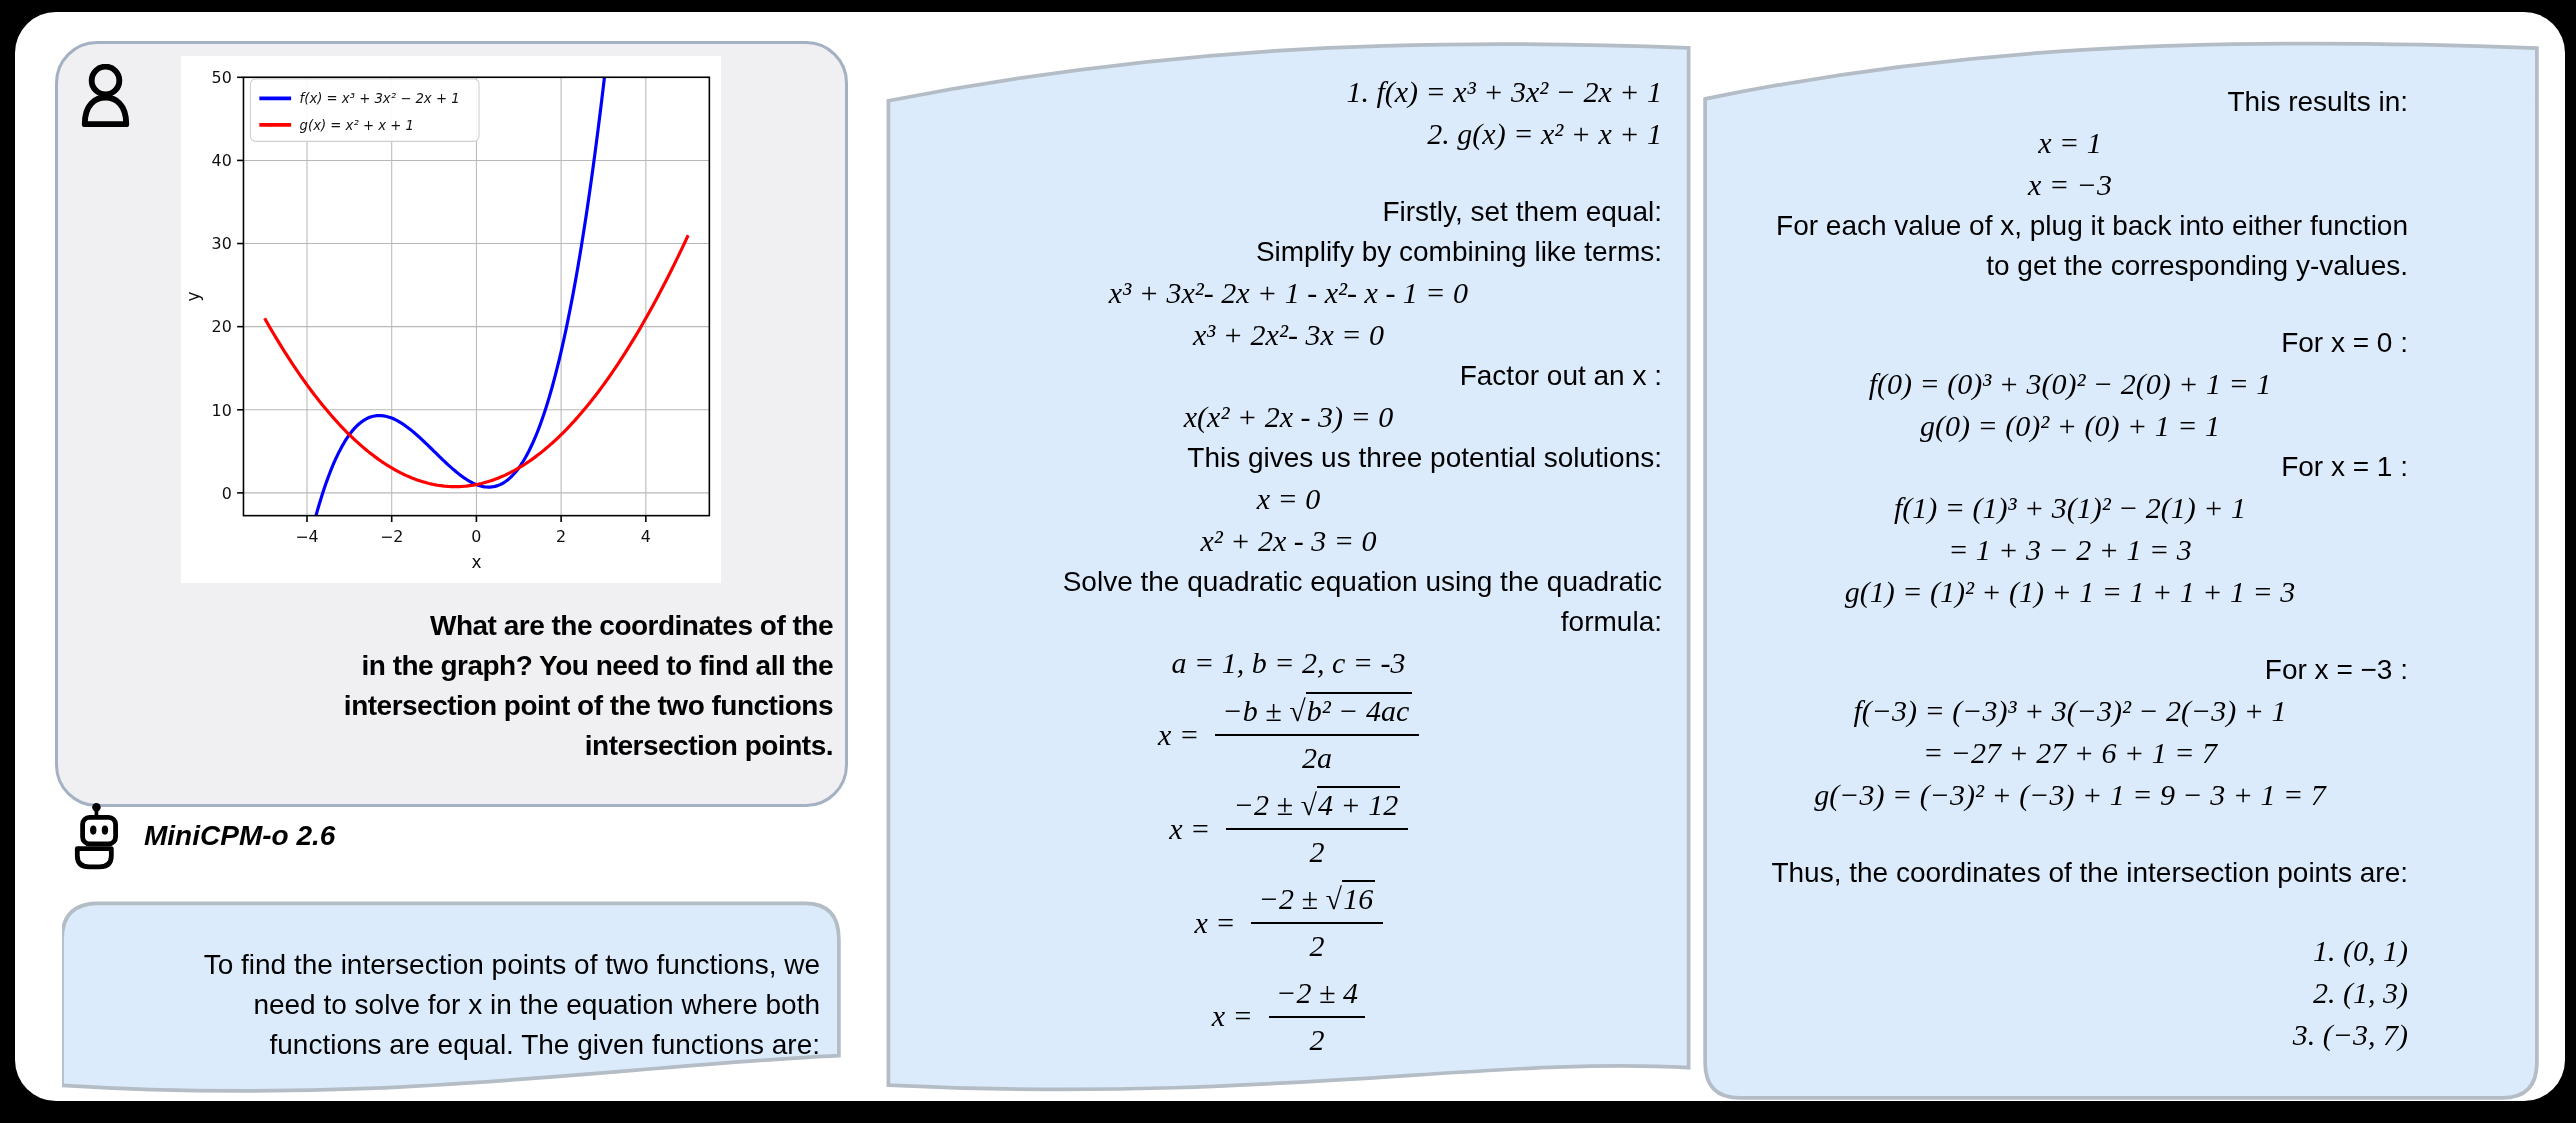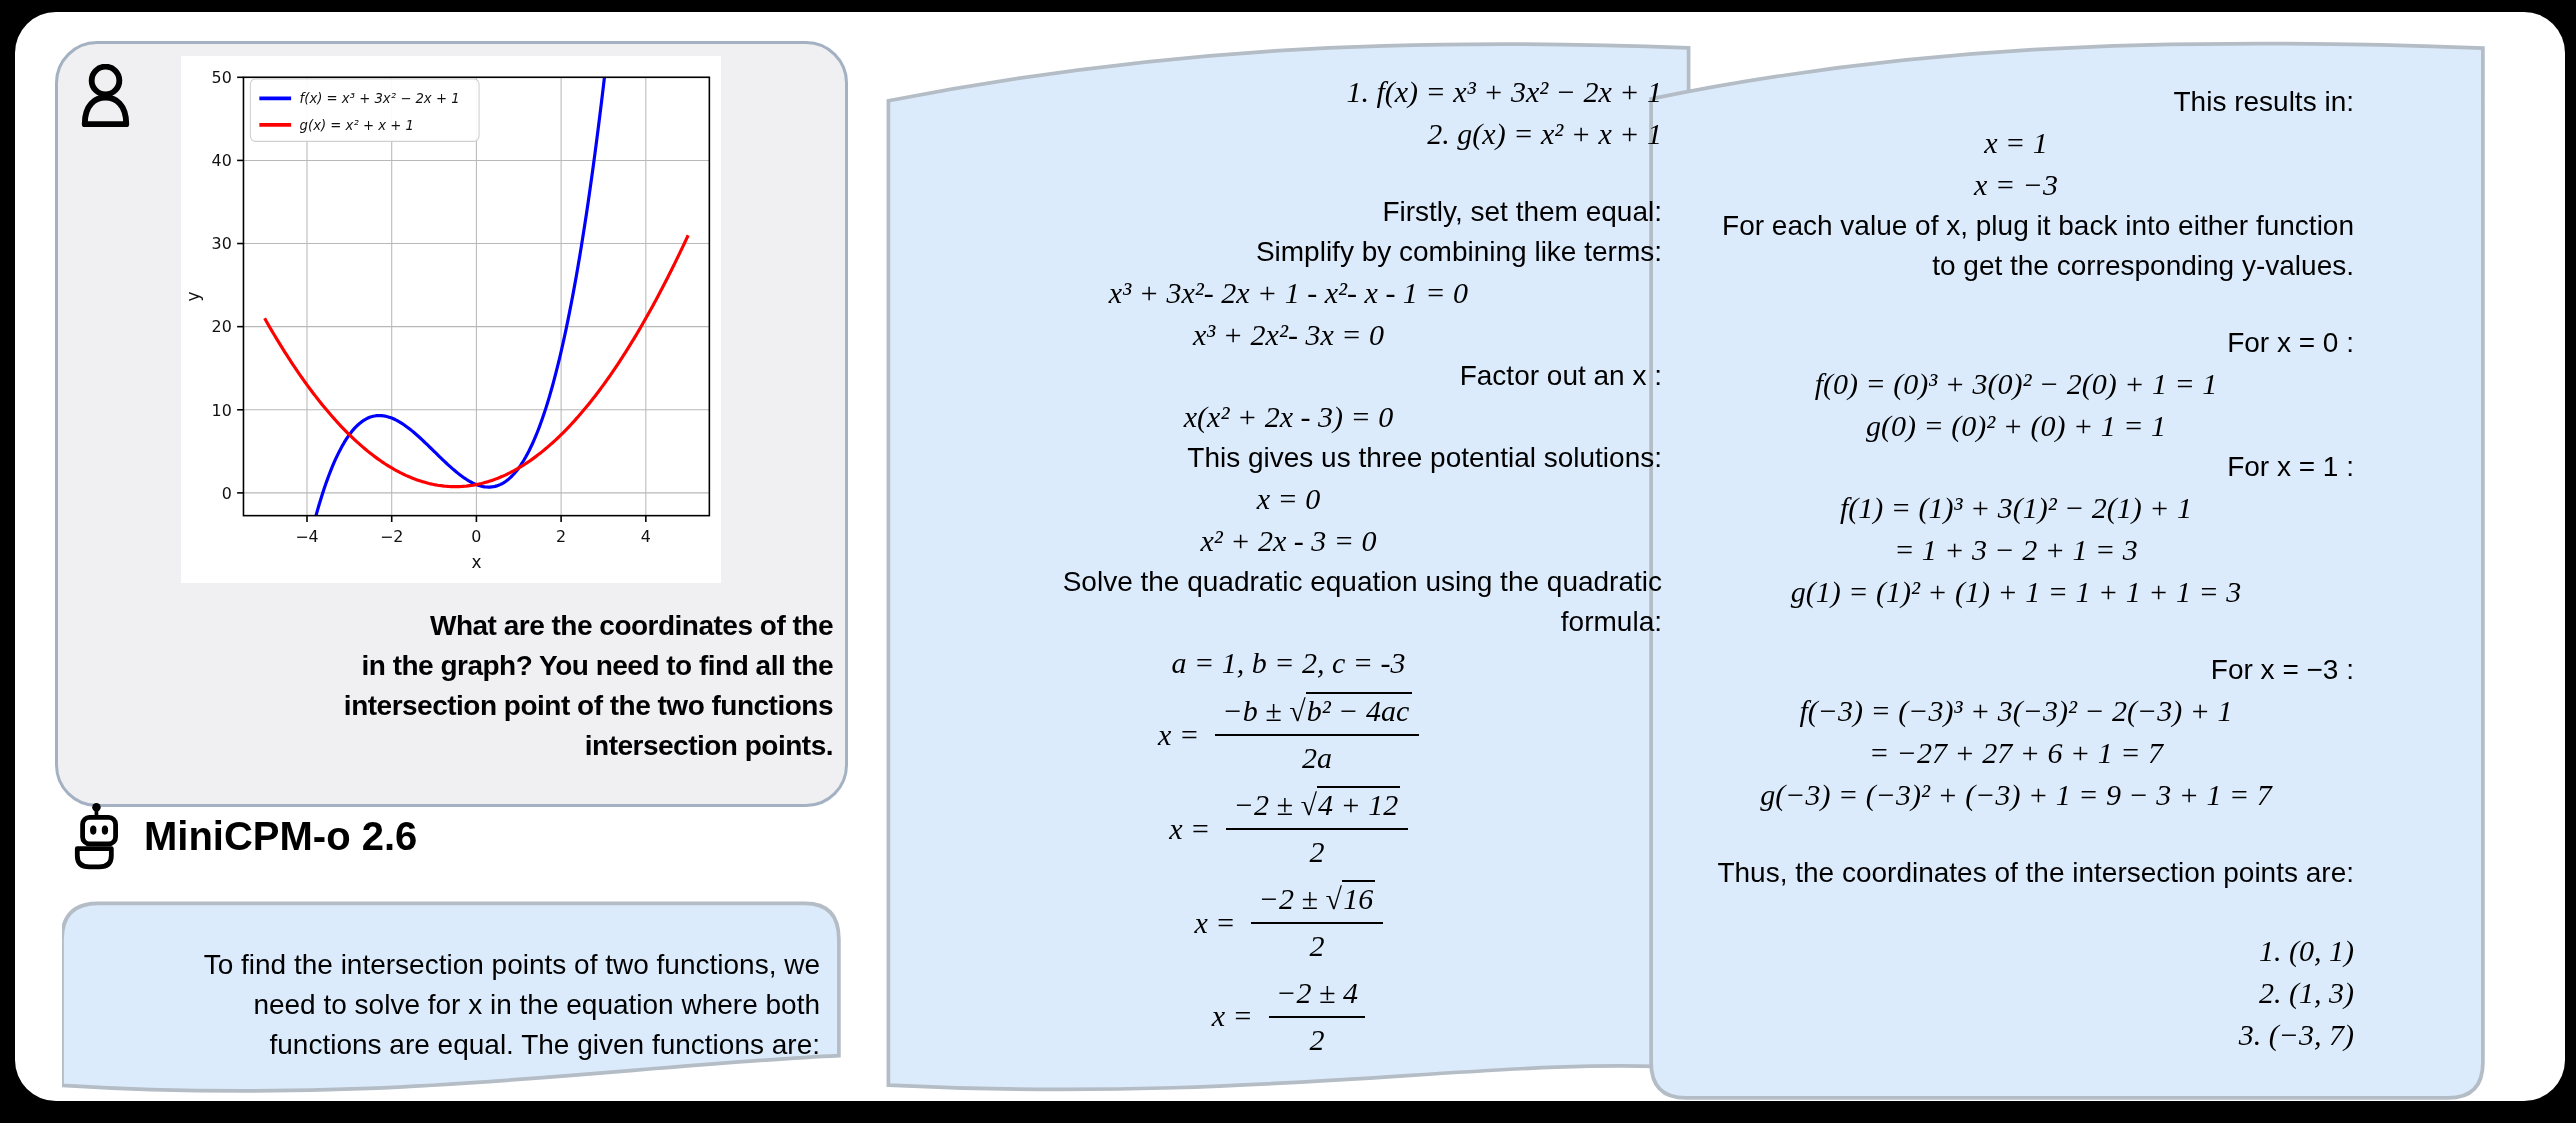--- a/index.html
+++ b/index.html
@@ -9,31 +9,31 @@
 
   
   .user-panel{position:absolute;left:40px;top:29px;width:793px;height:766px;background:#f0f0f2;
               border:3.7px solid #a4b1c2;border-radius:42px;box-sizing:border-box;}
   .avatar{position:absolute;left:23px;top:20px;}
   .chart-box{position:absolute;left:123px;top:12px;width:540px;height:527px;background:#fff;}
   .question{position:absolute;left:18px;top:562px;width:757px;font-weight:bold;font-size:30px;line-height:43px;letter-spacing:-0.5px;}
 
   
   .model-row{position:absolute;left:59px;top:790px;height:69px;display:flex;align-items:center;gap:23px;}
-  .model-name{font-weight:bold;font-size:40px;}
+  .model-name{font-weight:bold;font-size:28px;font-style:italic;}
 
   
   .bubble{position:absolute;}
   .bubble > svg.shape{position:absolute;left:0;top:0;}
   .bubble .content{position:relative;z-index:1;}
   .left-bubble{left:47px;top:889px;width:779px;height:212px;}
   .left-bubble .content{padding:44px 21px 0 21px;font-size:27.5px;line-height:40px;}
   .mid-panel{left:871px;top:21px;width:805px;height:1077px;}
   .mid-panel .content{padding:38px 29px 0 29px;}
-  .right-panel{left:1634px;top:21px;width:734px;height:1080px;}
+  .right-panel{left:1688px;top:21px;width:734px;height:1080px;}
   .right-panel .content{padding:49px 29px 0 29px;}
 
   
   .ln{white-space:nowrap;}
   .ln.t{font-size:28px;line-height:40px;font-family:"Liberation Sans",sans-serif;}
   .ln.m{font-size:30px;line-height:42px;font-family:"Liberation Serif",serif;font-style:italic;}
   .a-l{text-align:right;}
   .a-c{text-align:center;}
   .gap{height:37px;}
   .ln.f{display:flex;align-items:center;justify-content:center;margin:8.5px 0;font-family:"Liberation Serif",serif;font-style:italic;font-size:30px;}

